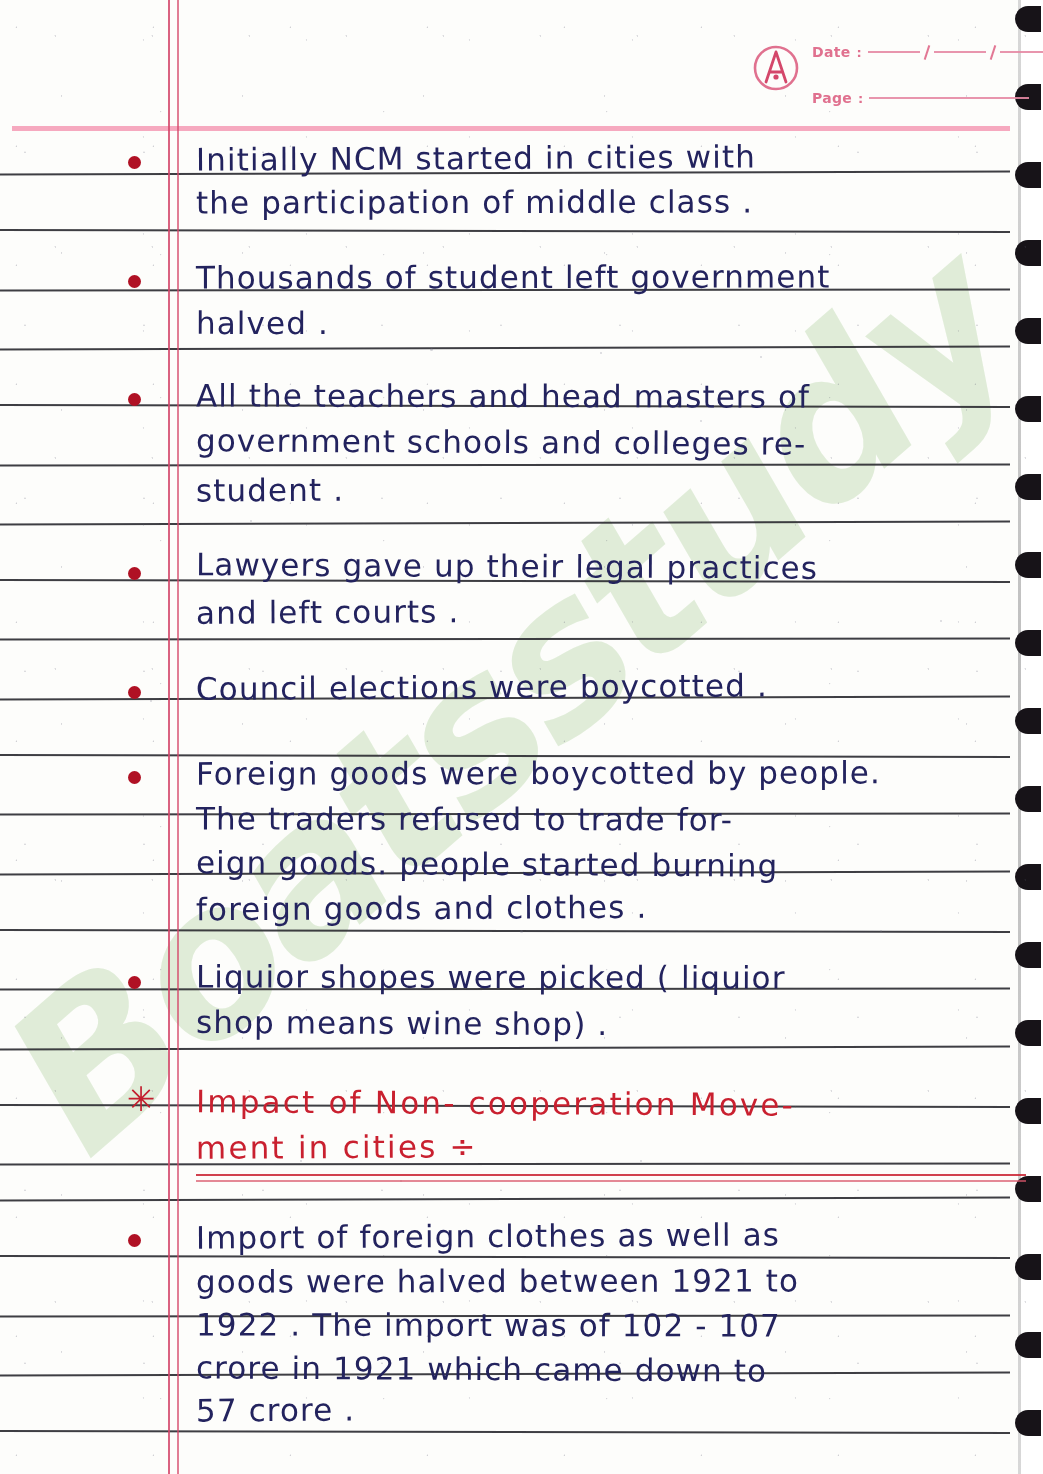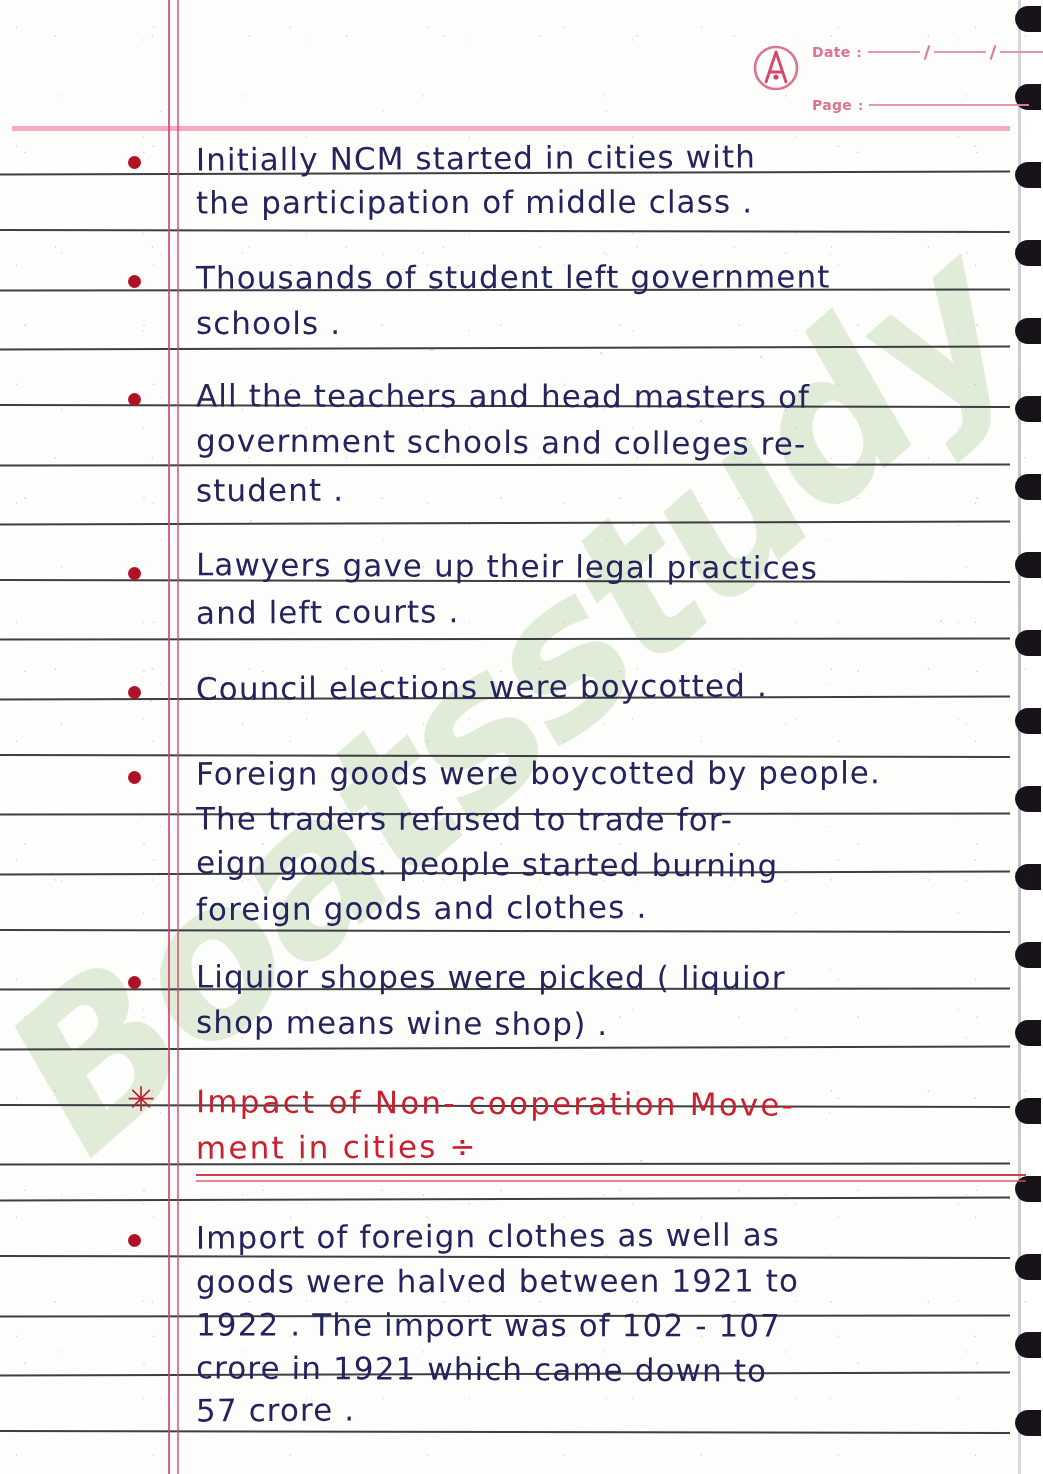--- a/index.html
+++ b/index.html
@@ -179,34 +179,34 @@
     <div class="hs-row" style="left:60px;top:6px;">
       <span class="hs-label">Date</span>
       <span class="hs-colon">:</span>
       <span class="hs-line" style="width:52px;"></span>
       <span class="hs-slash"></span>
       <span class="hs-line" style="width:52px;"></span>
       <span class="hs-slash"></span>
       <span class="hs-line" style="width:52px;"></span>
     </div>
 
-    <div class="hs-row" style="left:60px;top:59px;">
+    <div class="hs-row" style="left:60px;top:52px;">
       <span class="hs-label">Page</span>
       <span class="hs-colon">:</span>
       <span class="hs-line" style="width:160px;"></span>
     </div>
   </div>
 
   <div id="content">
       <div class="bullet-dot" style="left: 128px; top: 156px;"></div>
       <div class="hline" style="top: 140px; transform: rotate(-0.33deg);">Initially NCM started in cities with</div>
       <div class="hline" style="top: 184px; transform: rotate(-0.11deg);">the participation of middle class .</div>
       <div class="bullet-dot" style="left: 128px; top: 275px;"></div>
       <div class="hline" style="top: 259px; transform: rotate(-0.11deg);">Thousands of student left government</div>
-      <div class="hline" style="top: 305px; transform: rotate(0.11deg);">schools .</div>
+      <div class="hline" style="top: 305px; transform: rotate(0.11deg);">halved .</div>
       <div class="bullet-dot" style="left: 128px; top: 393px;"></div>
       <div class="hline" style="top: 378px; transform: rotate(0.11deg);">All the teachers and head masters of</div>
       <div class="hline" style="top: 424px; transform: rotate(0.33deg);">government schools and colleges re-</div>
       <div class="hline" style="top: 472px; transform: rotate(-0.33deg);">student .</div>
       <div class="bullet-dot" style="left: 128px; top: 567px;"></div>
       <div class="hline" style="top: 548px; transform: rotate(0.33deg);">Lawyers gave up their legal practices</div>
       <div class="hline" style="top: 594px; transform: rotate(-0.33deg);">and left courts .</div>
       <div class="bullet-dot" style="left: 128px; top: 686px;"></div>
       <div class="hline" style="top: 669px; transform: rotate(-0.33deg);">Council elections were boycotted .</div>
       <div class="bullet-dot" style="left: 128px; top: 771px;"></div>

